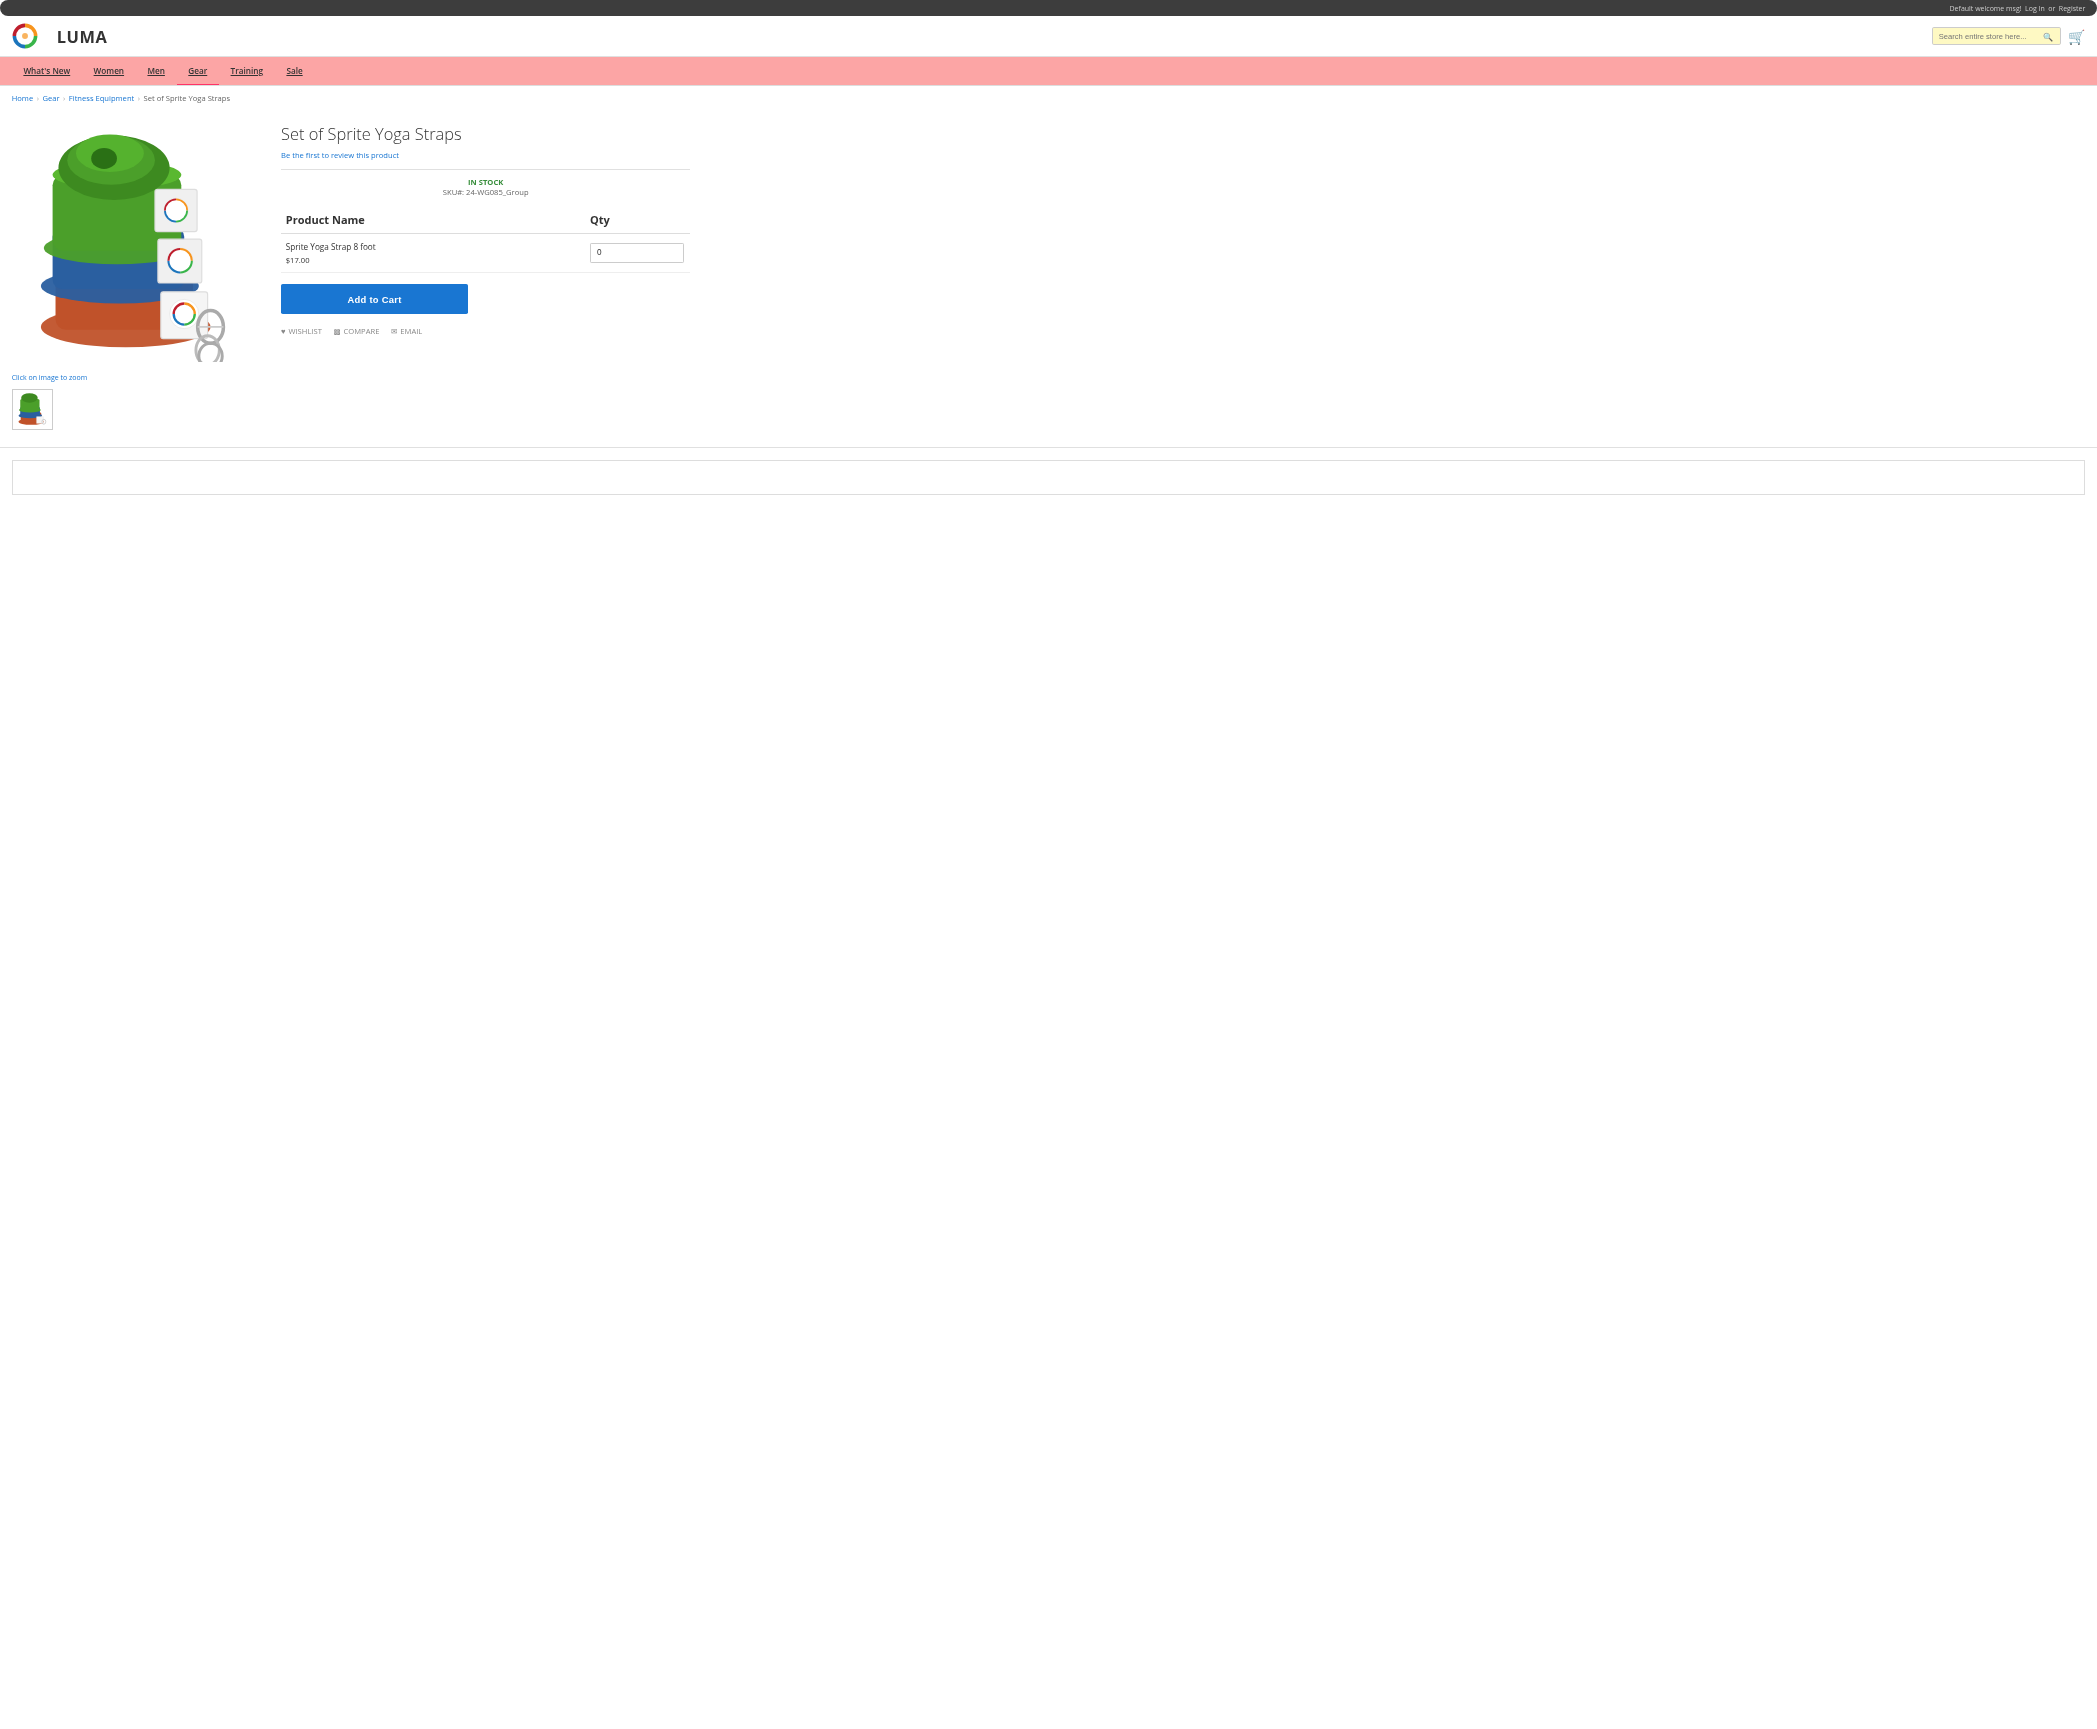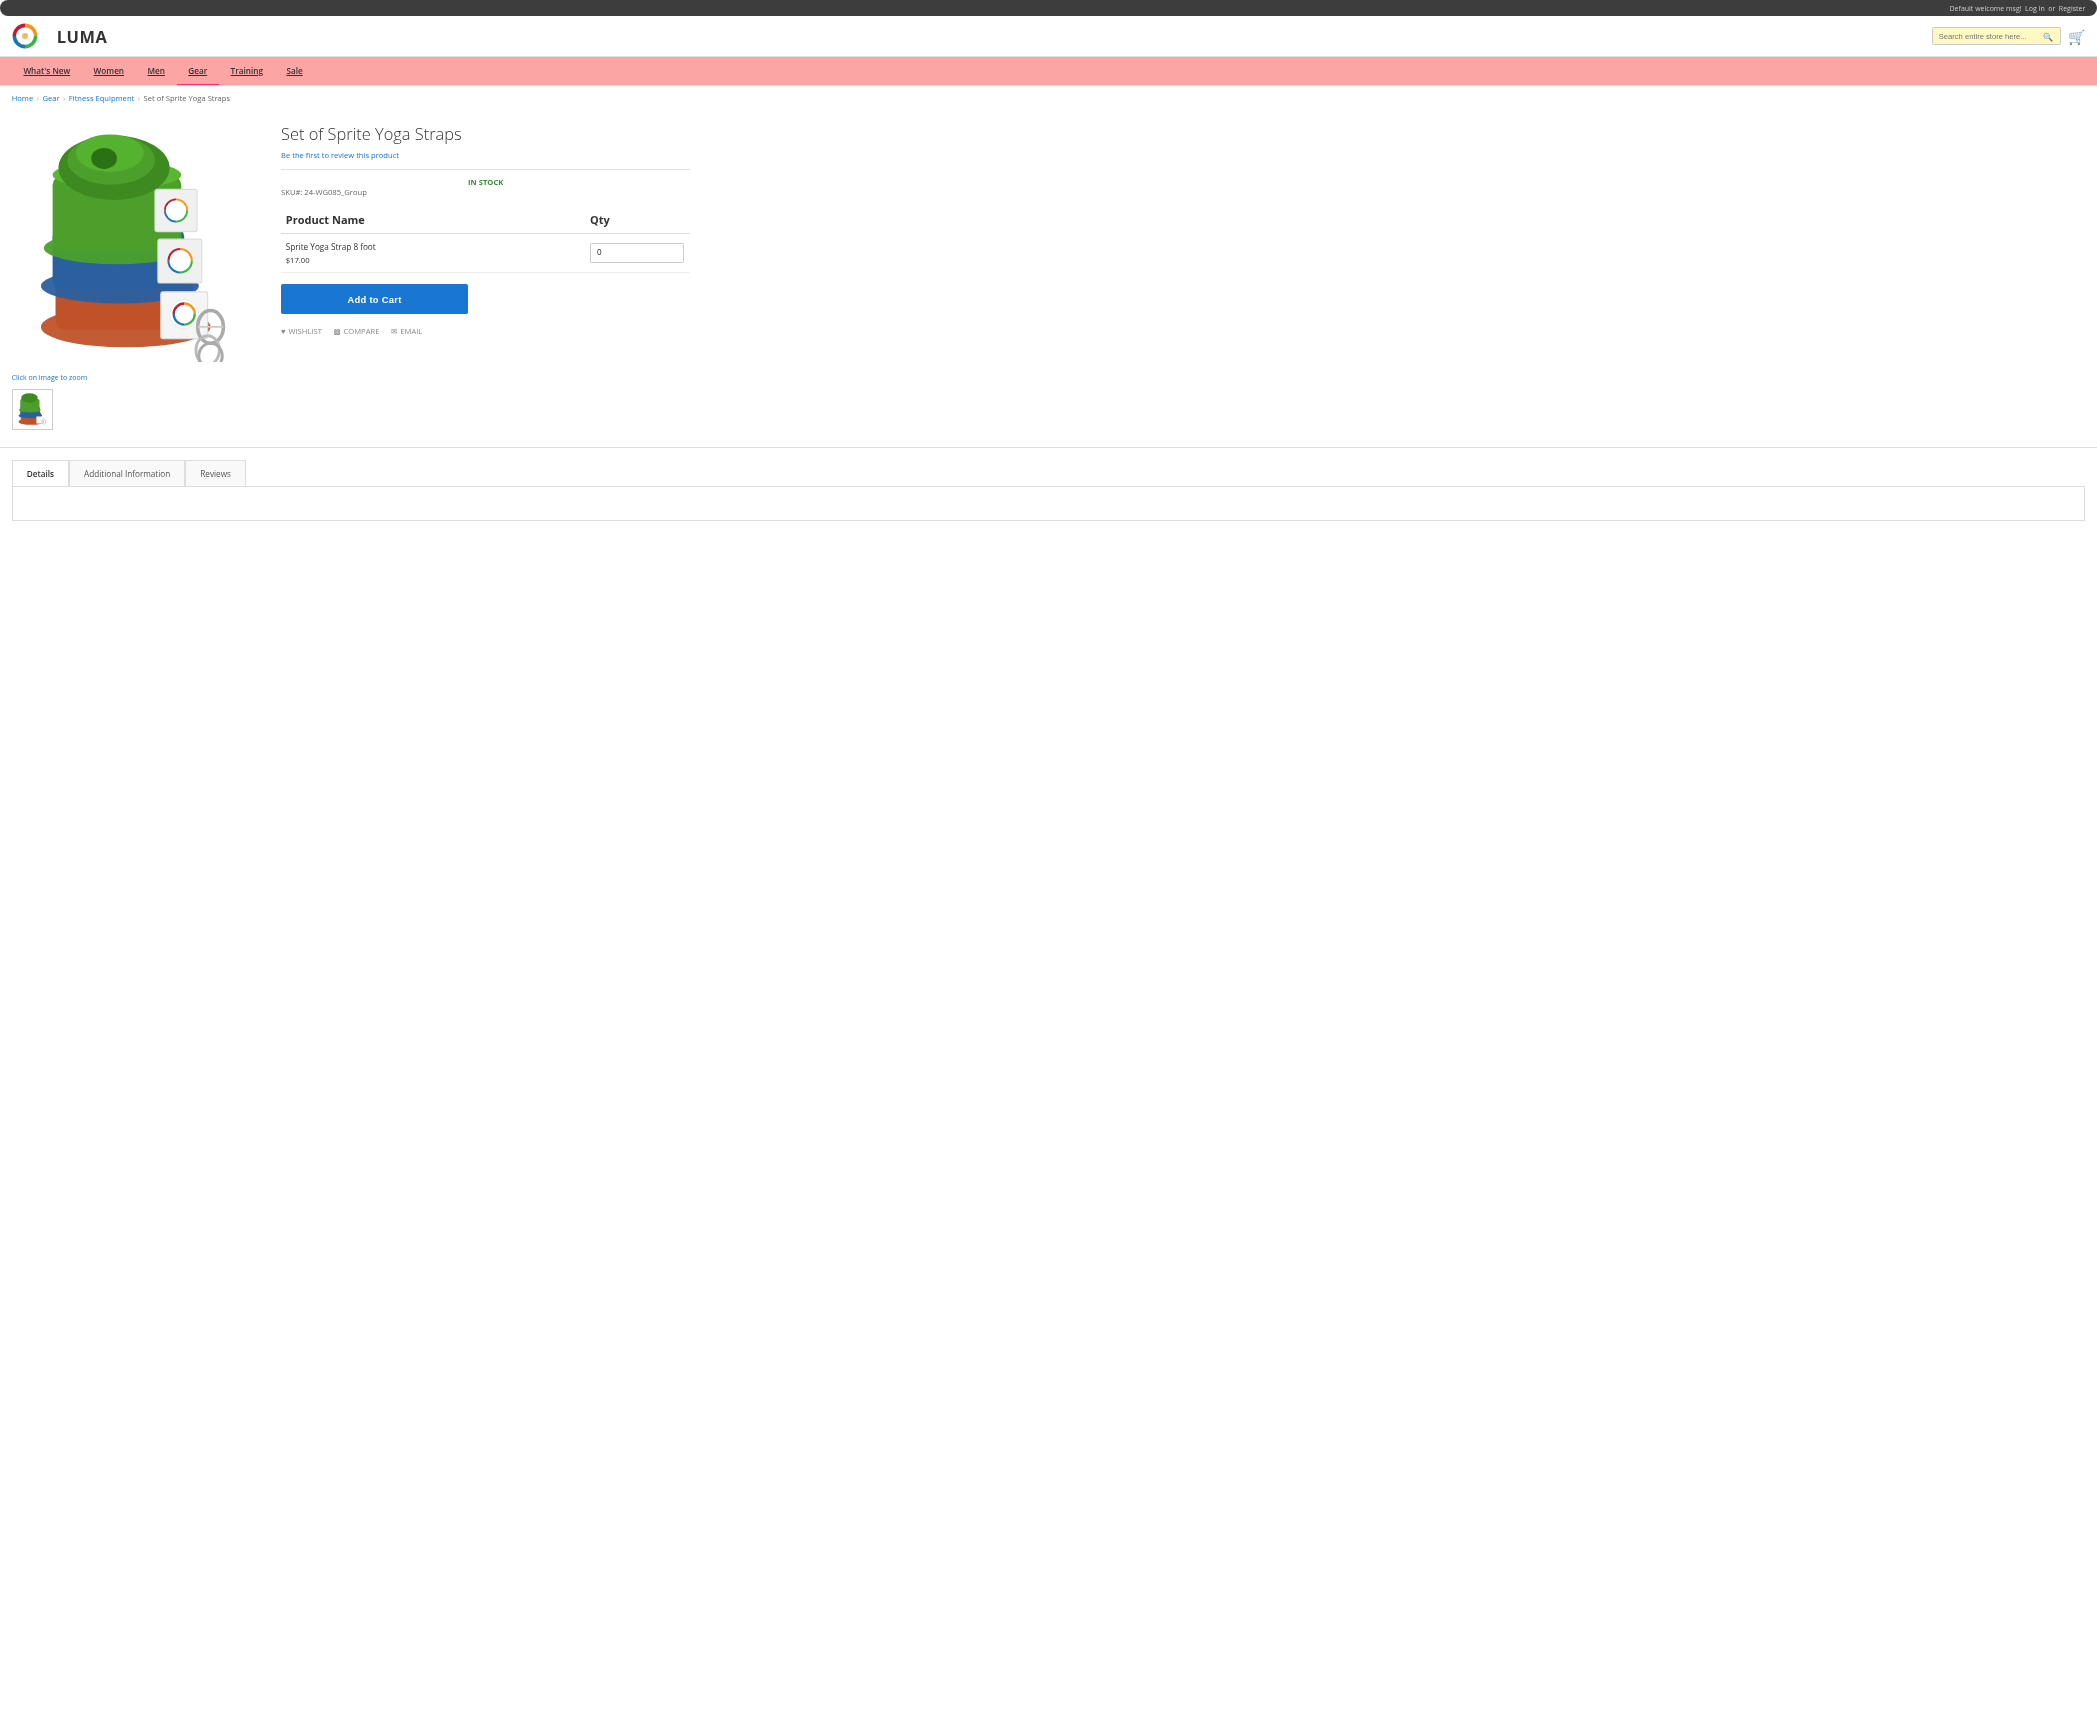--- a/index.html
+++ b/index.html
@@ -120,21 +120,21 @@
       overflow: hidden;
     }
 
     
     .product-details { flex: 1; }
     .product-title { font-size: 16.4px; font-weight: 300; color: #333; margin-bottom: 4.7px; }
     .review-link { color: #1976d2; font-size: 7.6px; text-decoration: none; display: block; margin-bottom: 9.4px; }
 
     .stock-sku { border-top: 0.6px solid #e0e0e0; padding-top: 7px; margin-bottom: 9.4px; }
     .in-stock { color: #388e3c; font-weight: 700; font-size: 7.6px; text-align: center; }
-    .sku { font-size: 7.6px; color: #666; text-align: left; }
+    .sku { font-size: 7.6px; color: #666; text-align: center; }
 
     
     .product-table { width: 100%; border-collapse: collapse; margin-bottom: 11.7px; }
     .product-table th {
       padding: 5.9px 4.7px;
       border-bottom: 0.6px solid #ddd;
       font-size: 11px;
       font-weight: 700;
       color: #333;
       text-align: left;
@@ -365,20 +365,15 @@
       </a>
       <a class="action-link">
         <span>✉</span>
         <span>EMAIL</span>
       </a>
     </div>
   </div>
 </div>
 
 <div class="tabs-section">
-  <div class="tabs" id="tabs-container">
-  <div class="tab active">Details</div>
-      <div class="tab">Additional Information</div>
-      <div class="tab">Reviews</div>
-    </div>
   <div class="tab-content"></div>
 </div>
 
 
 </body></html>

